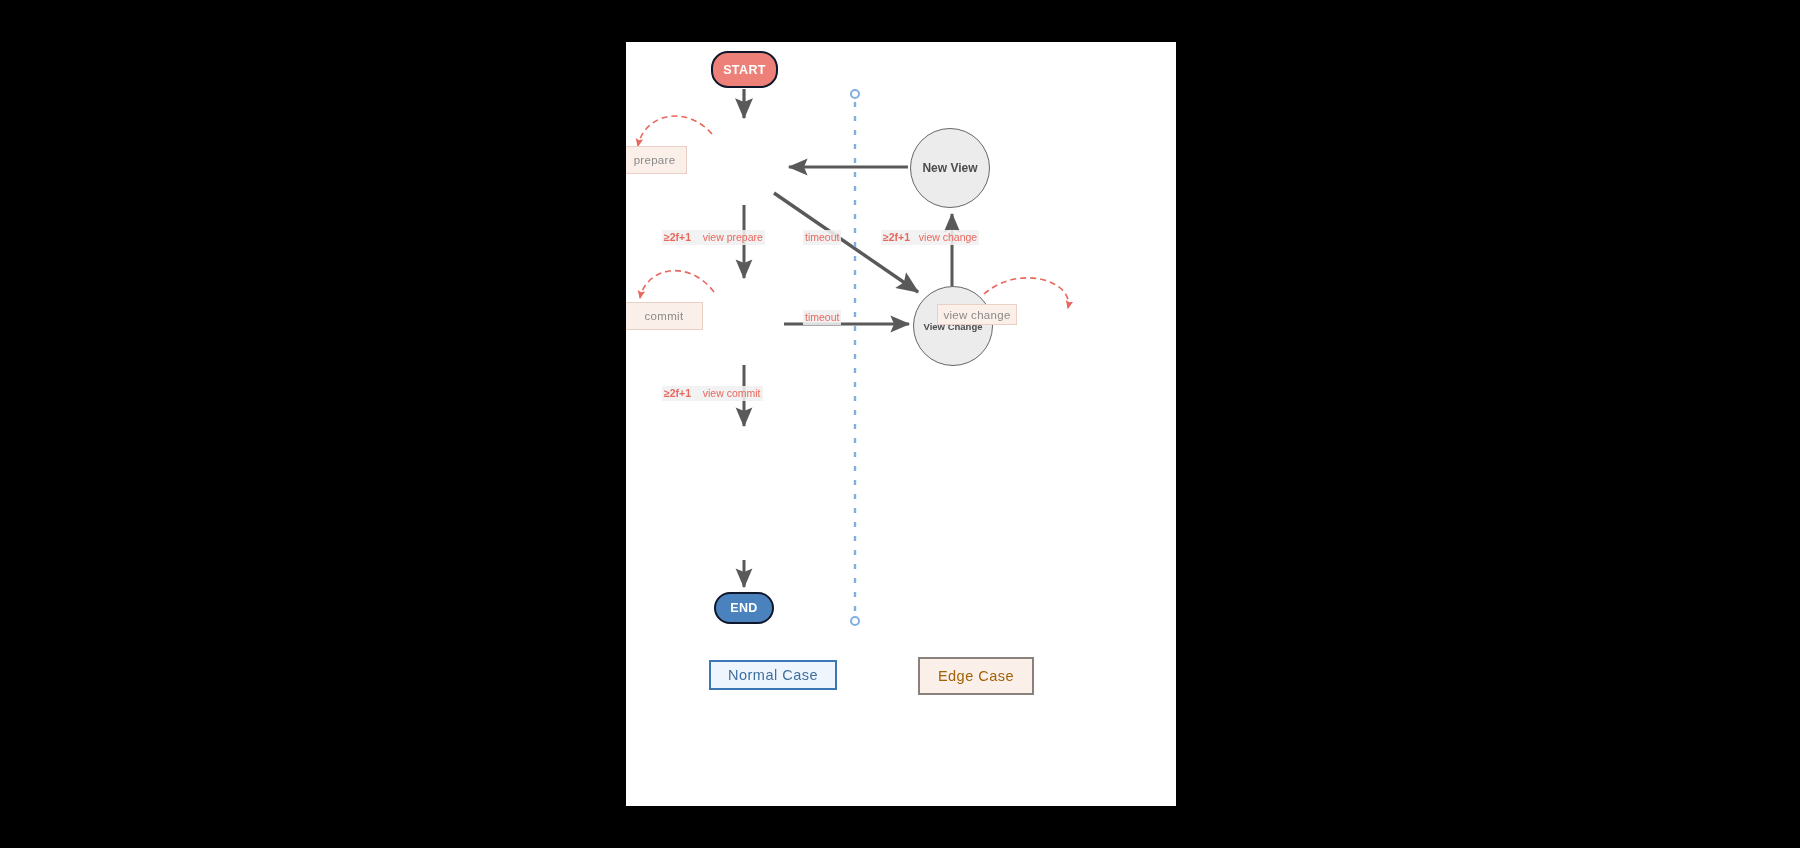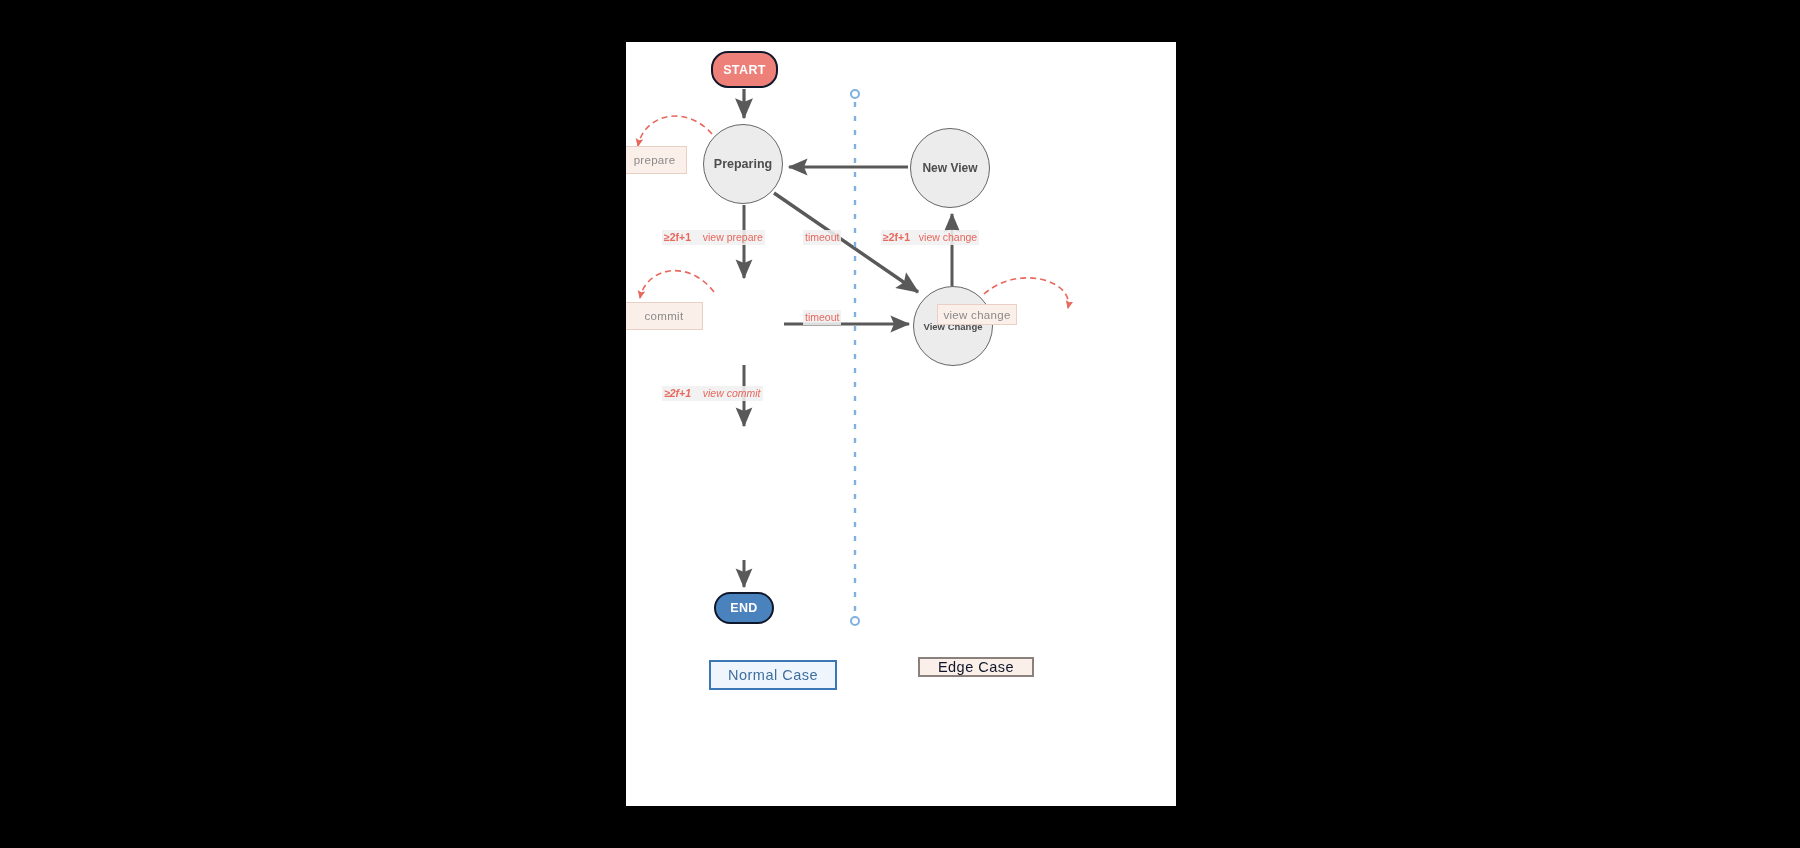--- a/index.html
+++ b/index.html
@@ -117,22 +117,22 @@
     justify-content: center;
     box-sizing: border-box;
     font-size: 14.5px;
     letter-spacing: 0.5px;
   }
   .legend-normal {
     left: 83px; top: 618px; width: 128px; height: 30px;
     background: #EFF5FC; border: 2px solid #3A77B4; color: #3E6E9E;
   }
   .legend-edge {
-    left: 292px; top: 615px; width: 116px; height: 20px;
-    background: #FBEFE9; border: 2px solid #8A817C; color: #0f172a;
+    left: 292px; top: 615px; width: 116px; height: 38px;
+    background: #FBEFE9; border: 2px solid #8A817C; color: #a16207;
   }
 </style>
 </head>
 <body>
 
 <div id="stage">
   <div id="canvas">
 
     <svg id="svg-layer" viewBox="0 0 550 764">
       <defs>
@@ -192,23 +192,20 @@
         <line x1="229" y1="60" x2="229" y2="572" stroke="#7FB0E0" stroke-width="2.4" stroke-dasharray="5,9"></line>
         <circle cx="229" cy="52" r="4" fill="none" stroke="#7FB0E0" stroke-width="2"></circle>
         <circle cx="229" cy="579" r="4" fill="none" stroke="#7FB0E0" stroke-width="2"></circle>
       </g>
     </svg>
 
     <div class="pill pill-start">
       <span>START</span>
     </div>
 
-    <div class="node node-preparing">
-      <span>Preparing</span>
-    </div>
 
     <div class="node node-newview">
       <span>New View</span>
     </div>
 
 
     <div class="node node-viewchange">
       <span>View Change</span>
     </div>
 
@@ -216,21 +213,21 @@
     <div class="pill pill-end">
       <span>END</span>
     </div>
 
     <div class="elabel" style="left:36px; top:188px;">
       <b>≥2f+1</b>
       <span>&nbsp;&nbsp;</span>
       <span class="reg">view prepare</span>
     </div>
 
-    <div class="elabel" style="left:36px; top:344px;font-style:italic;">
+    <div class="elabel" style="left:36px; top:344px;">
       <b>≥2f+1</b>
       <span>&nbsp;&nbsp;</span>
       <span class="reg">view commit</span>
     </div>
 
     <div class="elabel" style="left:255px; top:188px;">
       <b>≥2f+1</b>
       <span>&nbsp;</span>
       <span class="reg">view change</span>
     </div>

